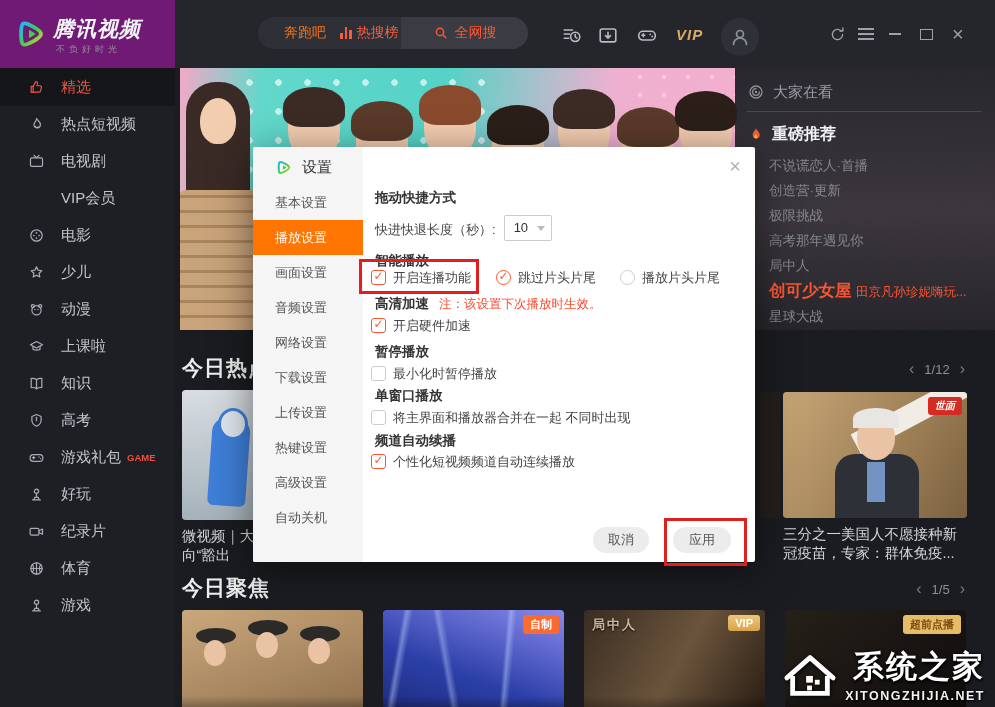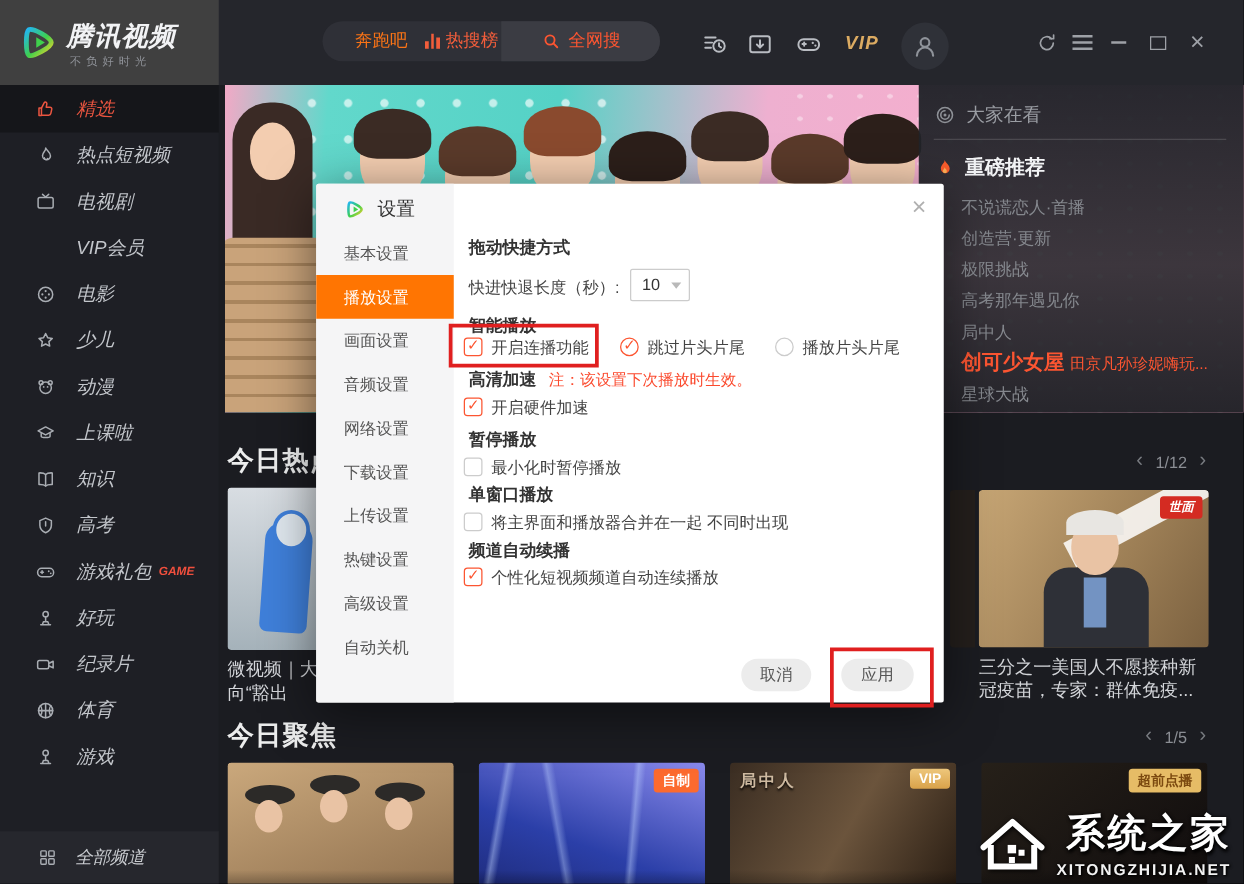--- a/index.html
+++ b/index.html
@@ -1,41 +1,41 @@
 <!DOCTYPE html>
 <html><head>
 <meta charset="utf-8">
 <style>
   html,body{margin:0;padding:0;background:#000;}
   .app{position:relative;width:995px;height:707px;overflow:hidden;background:#1b1c21;
        font-family:"Liberation Sans","DejaVu Sans",sans-serif;color:#c9ccd1;}
   
   .topbar{position:absolute;left:0;top:0;width:995px;height:68px;background:#25262c;z-index:10;}
-  .logo-area{position:absolute;left:0;top:0;width:175px;height:68px;background:#404040;}
+  .logo-area{position:absolute;left:0;top:0;width:175px;height:68px;background:#701a75;}
   .logo-tri{position:absolute;left:14px;top:16px;width:36px;height:36px;}
   .brand{position:absolute;left:53px;top:15px;font-size:21px;font-weight:bold;font-style:italic;color:#f2f3f5;letter-spacing:1px;}
   .tagline{position:absolute;left:56px;top:43px;font-size:9px;letter-spacing:4px;color:#8f9298;}
   .searchpill{position:absolute;left:258px;top:17px;width:270px;height:32px;border-radius:16px;background:#2f3037;}
   .kw{position:absolute;left:26px;top:7px;font-size:14px;color:#f97316;}
   .hotrank{position:absolute;left:82px;top:7px;display:flex;align-items:center;gap:5px;color:#f25d3b;font-size:14px;}
   .bars{display:inline-flex;align-items:flex-end;gap:2px;height:12px;}
   .bars i{display:block;width:2.5px;background:#f25d3b;}
   .gseg{position:absolute;left:143px;top:0;width:127px;height:32px;border-radius:0 16px 16px 0;background:#3b3c43;display:flex;align-items:center;justify-content:center;gap:6px;color:#fc5531;font-size:14px;}
   .tico{position:absolute;top:24px;width:22px;height:22px;color:#b9bcc2;}
   .vip-top{position:absolute;left:676px;top:26px;font-size:15px;font-weight:bold;font-style:italic;color:#dcab62;letter-spacing:1px;}
   .avatar{position:absolute;left:721px;top:18px;width:38px;height:38px;border-radius:50%;background:#2f3138;color:#8f939a;}
   .avatar svg{position:absolute;left:7px;top:7px;width:24px;height:24px;}
   .wctl{position:absolute;top:0;height:68px;display:flex;align-items:center;color:#9ea1a7;}
   .mini{width:12px;height:2px;background:#9ea1a7;}
   .maxi{width:11px;height:9px;border:1.5px solid #9ea1a7;}
   .menu3{display:flex;flex-direction:column;gap:3px;}
   .menu3 i{display:block;width:16px;height:2px;background:#9ea1a7;}
   .xclose{font-size:20px;line-height:1;}
   
-  .sidebar{position:absolute;left:0;top:68px;width:175px;bottom:0;background:#1e1f25;z-index:5;font-style:italic;}
+  .sidebar{position:absolute;left:0;top:68px;width:175px;bottom:0;background:#1e1f25;z-index:5;}
   .side-item{height:37px;display:flex;align-items:center;padding-left:28px;cursor:pointer;color:#c3c6cb;}
   .side-item .sicon{width:17px;height:17px;margin-right:16px;color:#a9adb3;flex:none;}
   .side-item.active{background:#15161a;color:#ea5540;height:38px;}
   .side-item.active .sicon{color:#ea5540;}
   .slabel{font-size:15px;}
   .game-badge{margin-left:6px;font-size:9.5px;font-weight:bold;color:#f04f3d;}
   .side-foot{position:absolute;left:0;bottom:0;width:175px;height:42px;background:#26272d;display:flex;align-items:center;padding-left:30px;box-sizing:border-box;}
   .side-foot .sicon{width:16px;height:16px;margin-right:14px;color:#a9adb3;}
   .side-foot span{font-size:14px;color:#c9ccd0;}
   svg.lic *{fill:none;stroke:currentColor;stroke-width:1.7;stroke-linecap:round;stroke-linejoin:round;}
@@ -453,29 +453,20 @@
           </svg></span>
       <span class="slabel">体育</span>
     </div>
     <div class="side-item">
       <span class="sicon"><svg class="lic" viewBox="0 0 24 24">
             <circle cx="12" cy="7.5" r="3"></circle>
             <path d="M12 10.5v5.5M6.5 19.5h11M9.5 16h5l1.2 3.5H8.3z"></path>
           </svg></span>
       <span class="slabel">游戏</span>
     </div>
-    <div class="side-foot">
-      <span class="sicon"><svg class="lic" viewBox="0 0 24 24">
-            <rect x="4" y="4" width="6.5" height="6.5" rx="1"></rect>
-            <rect x="13.5" y="4" width="6.5" height="6.5" rx="1"></rect>
-            <rect x="4" y="13.5" width="6.5" height="6.5" rx="1"></rect>
-            <rect x="13.5" y="13.5" width="6.5" height="6.5" rx="1"></rect>
-          </svg></span>
-      <span>全部频道</span>
-    </div>
   </div>
 
   <div class="dialog">
     <div class="tabcol">
       <div class="dtitle">
         <svg viewBox="0 0 24 24">
           <defs>
               <linearGradient id="lg2" x1="0" y1="0" x2="1" y2="1">
             <stop offset="0" stop-color="#22b6f3"></stop>
                 <stop offset=".55" stop-color="#3fd04c"></stop>

